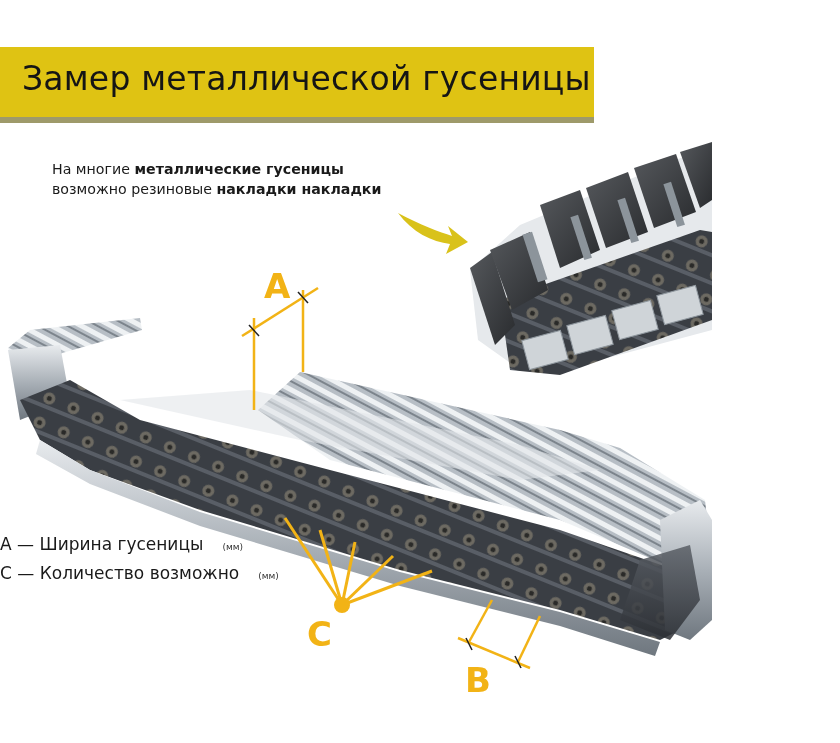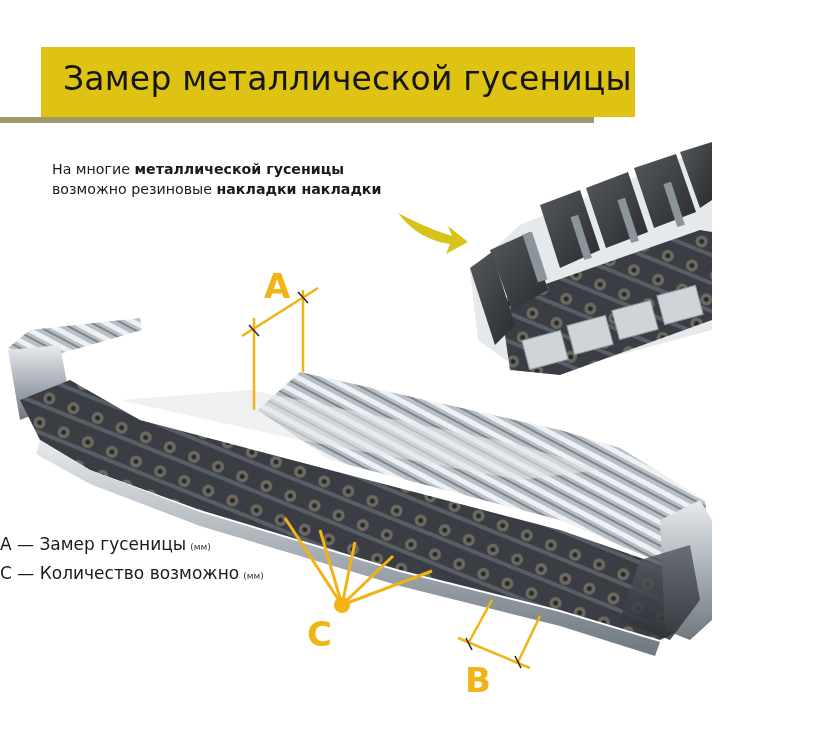--- a/index.html
+++ b/index.html
@@ -1,43 +1,43 @@
 <!DOCTYPE html>
 <html><head>
 <meta charset="utf-8">
 <style>
   html, body { margin: 0; padding: 0; background: #ffffff; }
   body { width: 840px; height: 743px; position: relative; overflow: hidden;
          font-family: "DejaVu Sans", "Liberation Sans", sans-serif; color: #111; }
   .title-bar { position: absolute; left: 0; top: 47px; width: 594px; height: 70px;
-               background: #dfc313; box-sizing: border-box; margin-left: 41px; }
+               background: #dfc313; box-sizing: border-box; }
   .title-shadow { position: absolute; left: 0; top: 117px; width: 594px; height: 6px;
                   background: #9e9a6a; }
   .title-text { position: absolute; left: 22px; top: 12px; font-size: 33px;
                 letter-spacing: 0.2px; color: #151515; white-space: nowrap; }
   .note { position: absolute; left: 52px; top: 159px; font-size: 14.2px; line-height: 20px;
           color: #1a1a1a; white-space: nowrap; }
   .note b { font-weight: bold; }
   .legend { position: absolute; left: 0; top: 531px; font-size: 17px; line-height: 26px;
             color: #1a1a1a; white-space: nowrap; }
-  .legend .unit { font-size: 9px; color: #333; margin-left: 4px; }
+  .legend .unit { font-size: 9px; color: #333; margin-left: 19px; }
   .label { position: absolute; font-weight: bold; color: #f2b316; font-size: 34px;
            font-family: "DejaVu Sans", sans-serif; }
   svg.art { position: absolute; left: 0; top: 0; }
 </style>
 </head>
 <body>
 
 <div class="title-bar">
   <div class="title-text">Замер металлической гусеницы</div>
 </div>
 <div class="title-shadow"></div>
 
 <div class="note">
-  <div><span>На многие </span><b>металлической гусеницы</b></div>
+  <div><span>На многие </span><b>металлические гусеницы</b></div>
   <div><span>возможно резиновые </span><b>накладки накладки</b></div>
 </div>
 
 <svg class="art" width="840" height="743" viewBox="0 0 840 743">
   <defs>
     <linearGradient id="steel" x1="0" y1="0" x2="0" y2="1">
       <stop offset="0" stop-color="#e8ebee"></stop>
       <stop offset="0.5" stop-color="#a9b0b7"></stop>
       <stop offset="1" stop-color="#6f777f"></stop>
     </linearGradient>
@@ -131,18 +131,18 @@
   </g>
   <circle cx="342" cy="605" r="8" fill="#f2b316"></circle>
 </svg>
 
 <div class="label" style="left:264px; top:266px;">A</div>
 <div class="label" style="left:465px; top:660px;">B</div>
 <div class="label" style="left:307px; top:614px;">C</div>
 
 <div class="legend">
   <div>
-    <span>A</span><span> — </span><span>Замер гусеницы</span><span class="unit">(мм)</span>
+    <span>A</span><span> — </span><span>Ширина гусеницы</span><span class="unit">(мм)</span>
   </div>
   <div>
     <span>C</span><span> — </span><span>Количество возможно</span><span class="unit">(мм)</span>
   </div>
 </div>
 
 </body></html>

